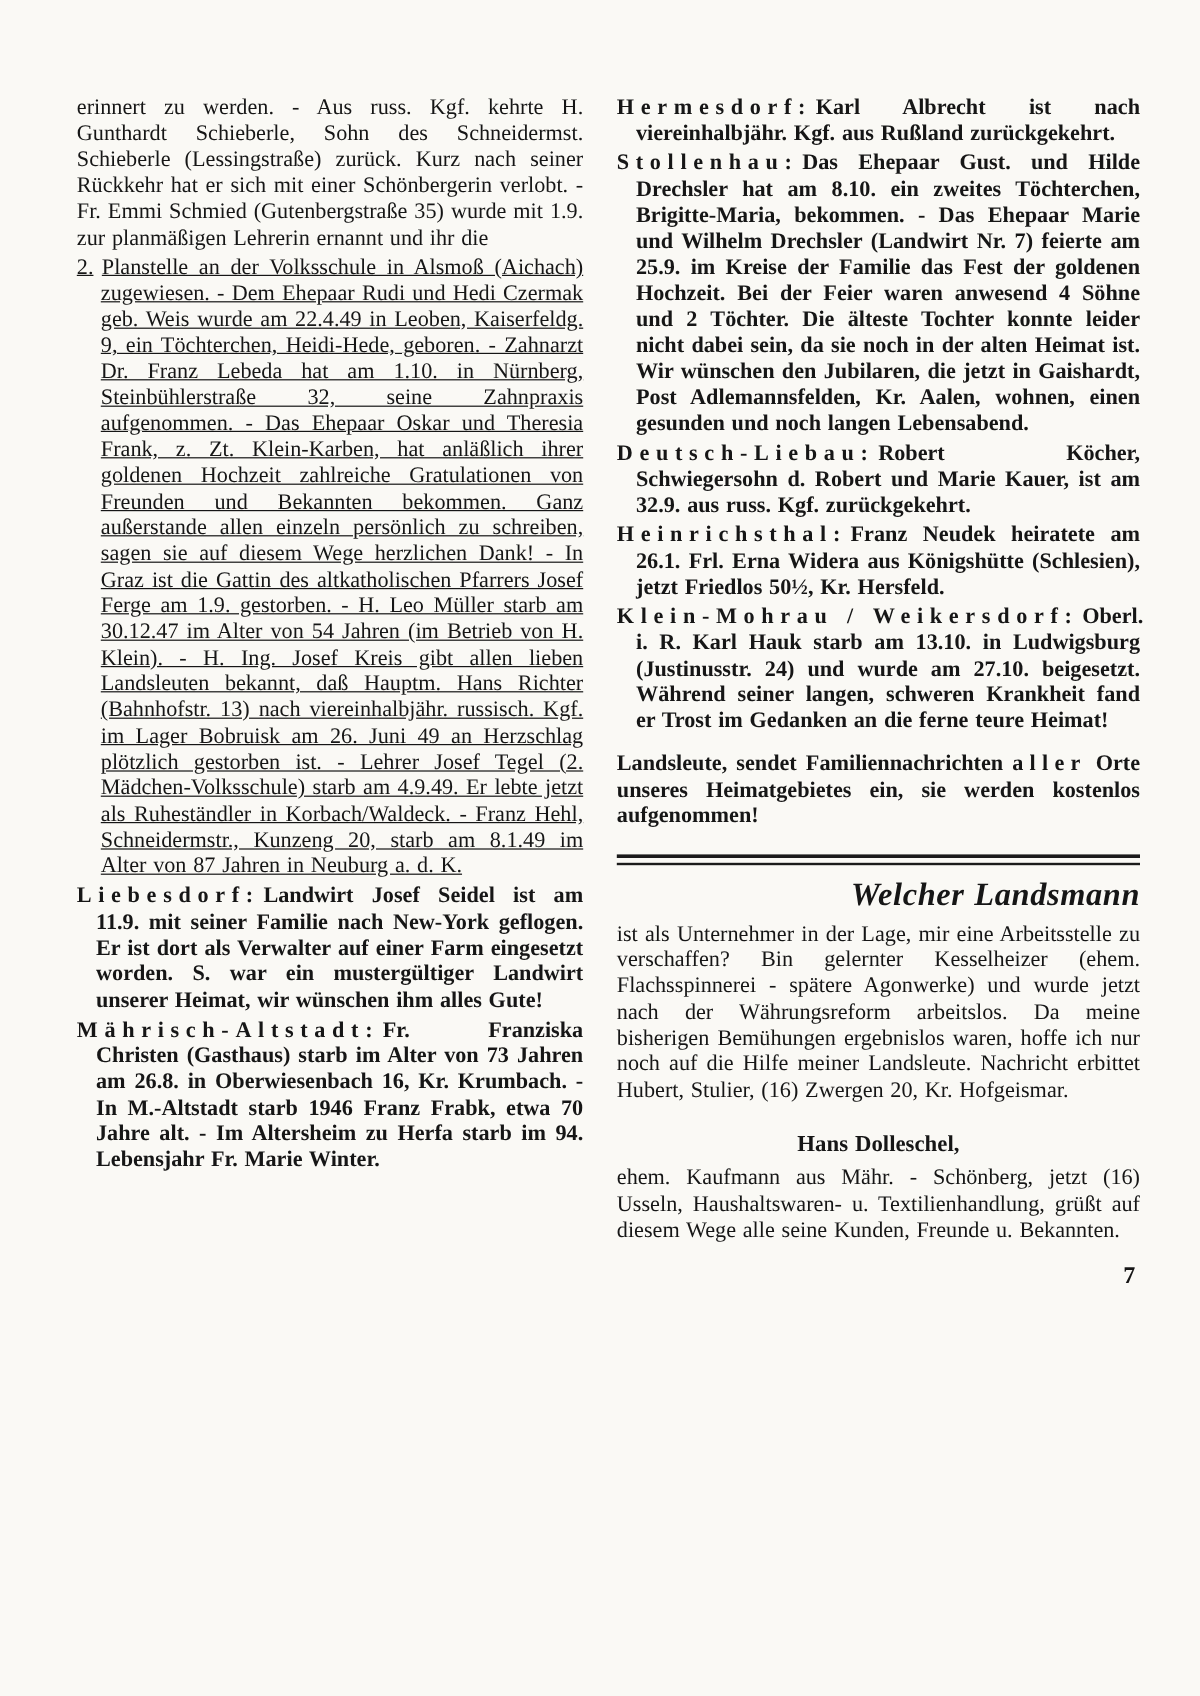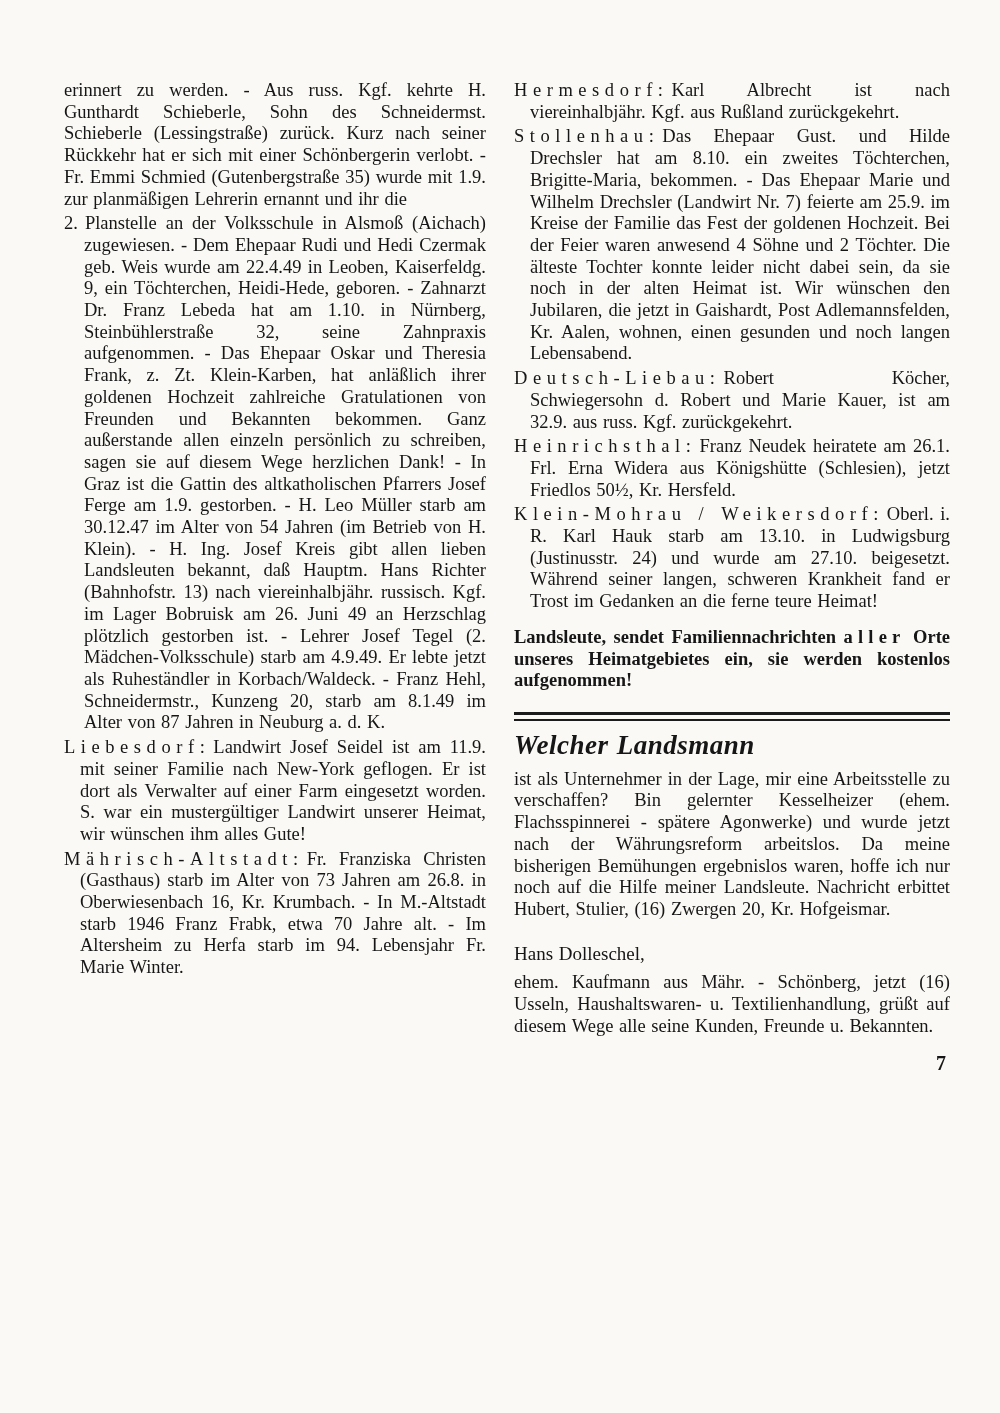--- a/index.html
+++ b/index.html
@@ -19,47 +19,47 @@
   .col-right { flex:1; min-width:0; }
 
   p {
     margin:0 0 3px 0;
     font-size:18.5px;
     line-height:21.7px;
     text-align:justify;
     hyphens:auto;
     word-spacing:1px;
   }
-  .hang  { padding-left:16px; text-indent:-16px; }
-  .hang2 { padding-left:20px; text-indent:-20px; }
+  .hang  { padding-left:16px; text-indent:-16px;font-weight:bold; }
+  .hang2 { padding-left:20px; text-indent:-20px;text-decoration:underline; }
   .marker { margin-right:7px; }
 
   .spaced-head { letter-spacing:0.30em; margin-right:3px; white-space:nowrap; }
   .spaced-word { letter-spacing:0.28em; }
 
   .notice { font-weight:bold; margin-top:14px; }
 
   .divider { margin:20px 0 10px 0; }
   .divider .rule-thick { border-top:3px solid #1b1b1b; }
   .divider .rule-thin  { border-top:2px solid #1b1b1b; margin-top:4px; }
 
   .ad-title {
     font-size:27px;
     font-weight:bold;
     font-style:italic;
-    text-align:left;
+    text-align:right;
     text-indent:0;
     margin:14px 0 12px 0;
     letter-spacing:0.5px;
   }
   .ad-text { margin-bottom:10px; }
 
   .greeting-name {
-    font-weight:normal;
-    text-align:left;
+    font-weight:bold;
+    text-align:center;
     text-indent:0;
     margin:22px 0 8px 0;
     font-size:19px;
   }
 
   .page-number {
     text-align:right;
     font-weight:bold;
     font-size:20px;
     margin-top:16px;

